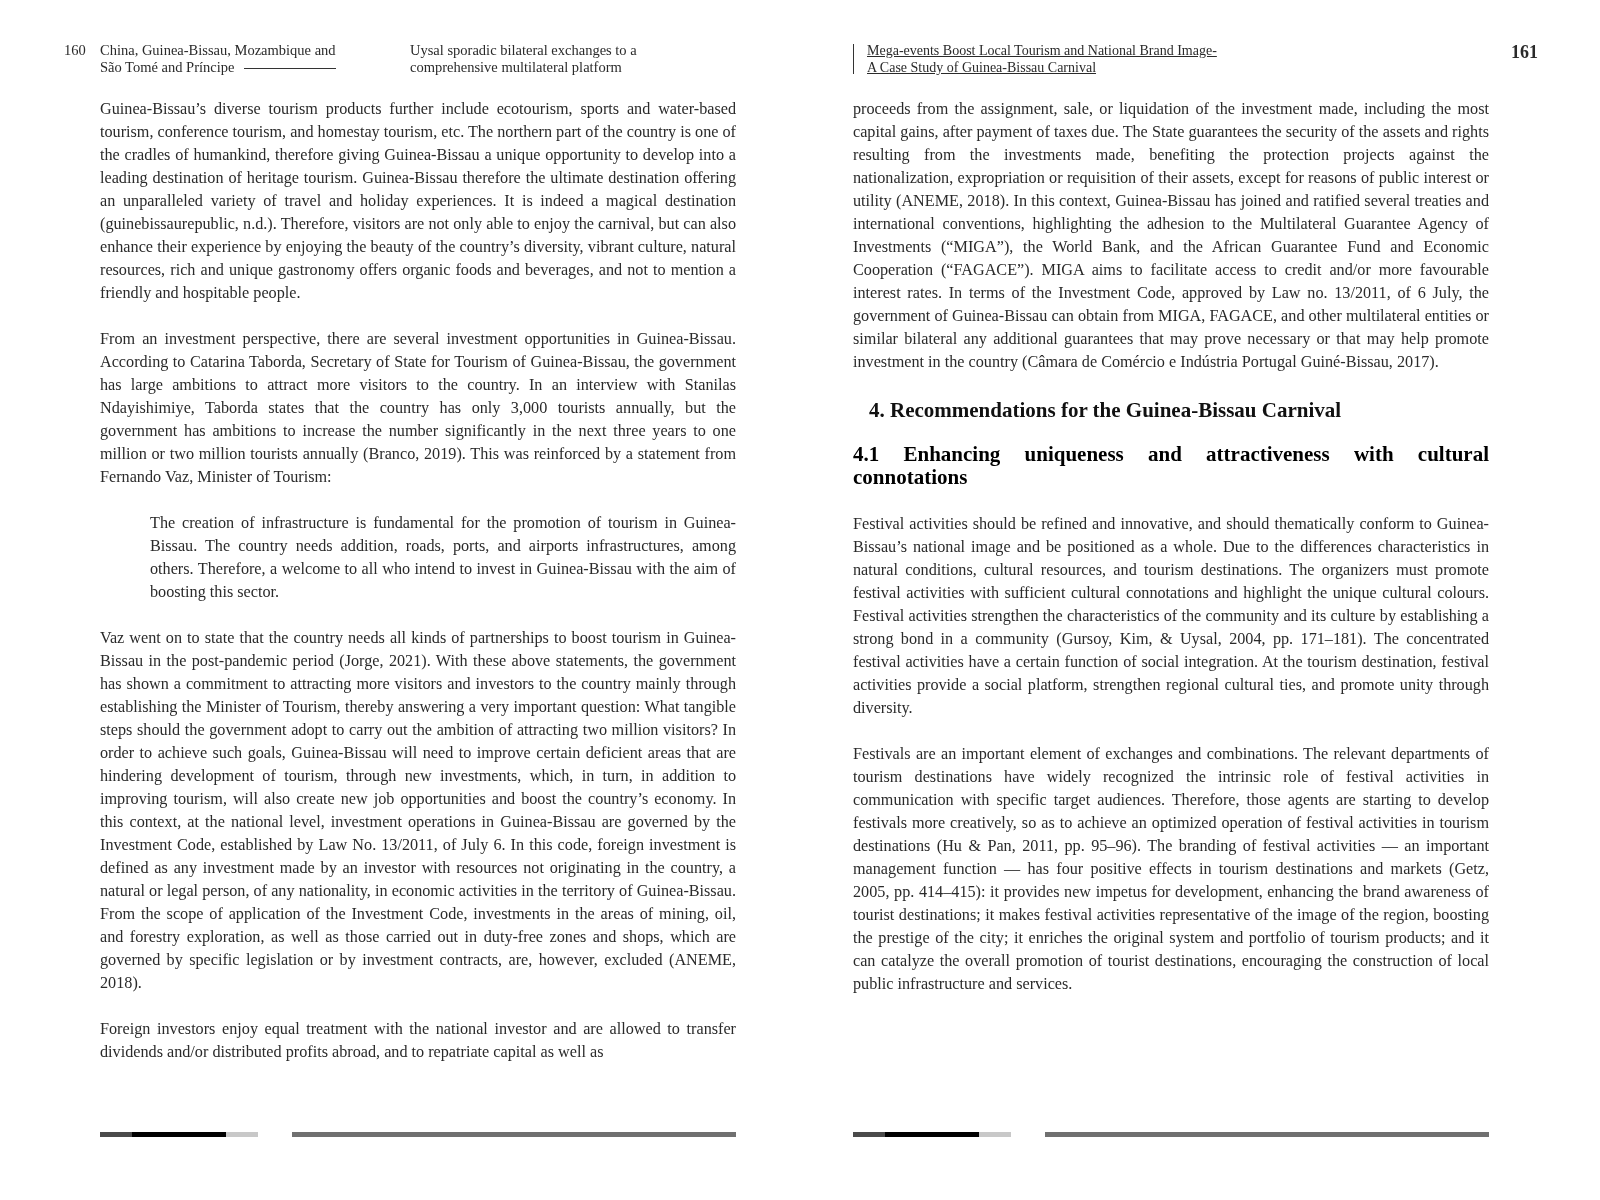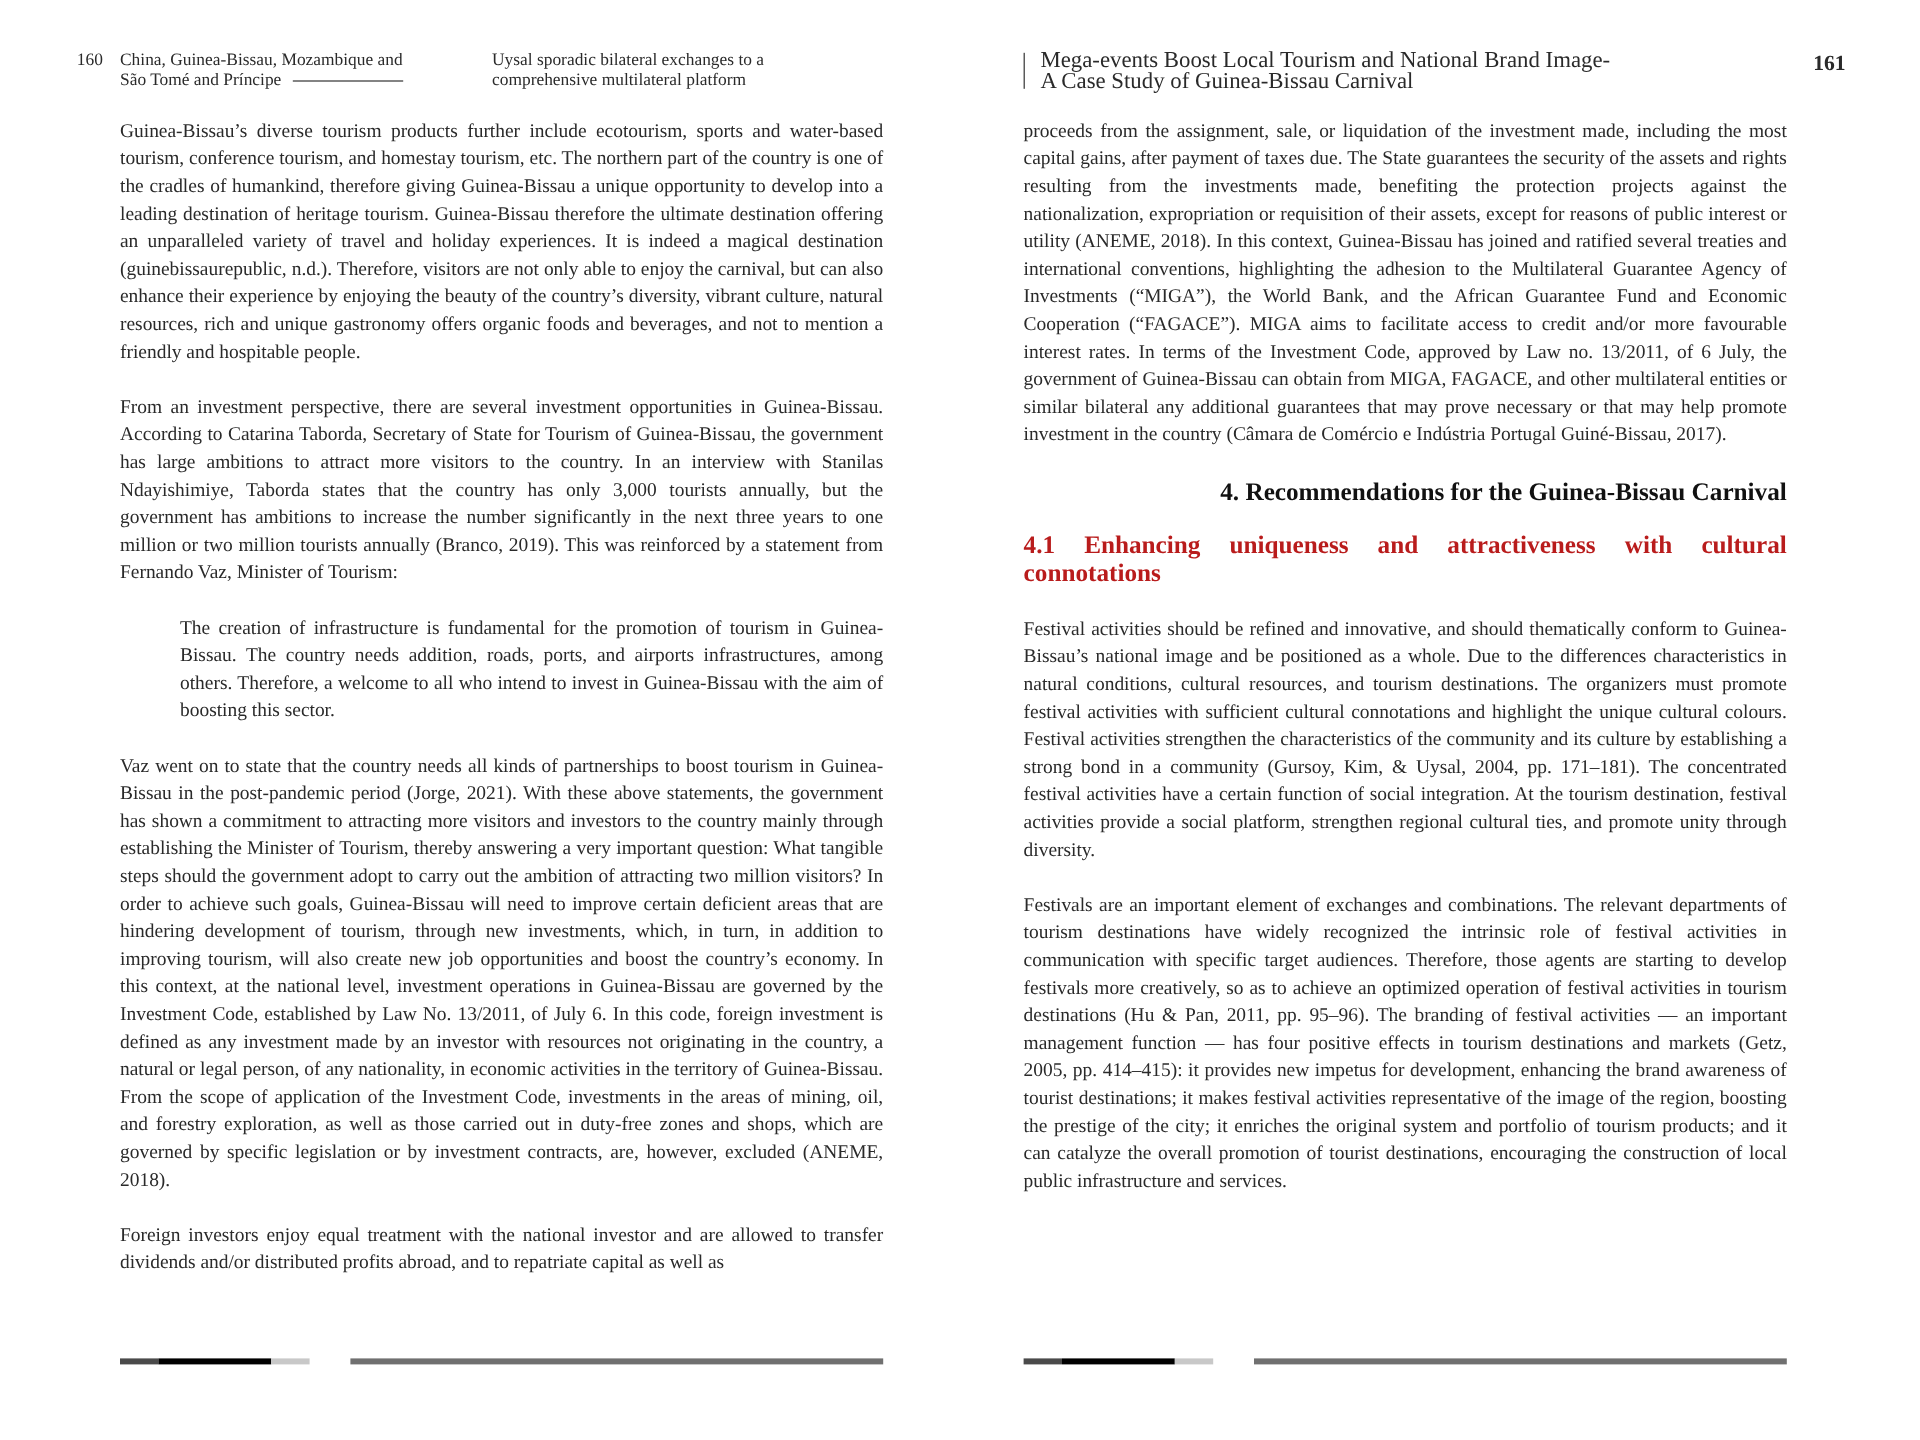--- a/index.html
+++ b/index.html
@@ -7,32 +7,32 @@
          font-family: "Liberation Serif", "DejaVu Serif", serif; color: #2a2a2a; }
   .page { position: absolute; top: 0; height: 1076px; }
   .page.left { left: 0; width: 800px; }
   .page.right { left: 800px; width: 800px; }
   .left .page-num { position: absolute; left: 64px; top: 42px; font-size: 14.5px; }
   .left .rh-book { position: absolute; left: 100px; top: 42px; width: 260px; font-size: 14.5px; line-height: 17px; }
   .left .rh-rule { display: inline-block; width: 92px; height: 1px; background: #333; vertical-align: middle; margin-left: 10px; }
   .left .rh-chapter { position: absolute; left: 410px; top: 42px; width: 300px; font-size: 14.5px; line-height: 17px; }
 
   .right .rh-bar { position: absolute; left: 53px; top: 44px; width: 1px; height: 30px; background: #333; }
-  .right .rh-article { position: absolute; left: 67px; top: 42px; width: 500px; font-size: 19px; line-height: 17px; }
+  .right .rh-article { position: absolute; left: 67px; top: 42px; width: 500px; font-size: 14px; line-height: 17px; text-decoration: underline; }
   .right .page-num { position: absolute; right: 62px; top: 42px; font-size: 18px; font-weight: bold; }
 
   .body { position: absolute; top: 98px; width: 636px; text-align: justify; font-size: 16.2px; line-height: 23px; }
   .left .body { left: 100px; }
   .right .body { left: 53px; }
 
   p { margin: 0 0 23px 0; }
   .blockquote { margin: 0 0 23px 50px; }
 
-  h2 { font-size: 21px; font-weight: bold; margin: 0 0 20px 16px; line-height: 26px; color: #111; text-align: right; }
-  h3 { font-size: 21px; font-weight: bold; margin: 0 0 24px 0; line-height: 23px; color: #b91c1c; text-align: justify; text-align-last: left; }
+  h2 { font-size: 21px; font-weight: bold; margin: 0 0 20px 16px; line-height: 26px; color: #111; text-align: left; }
+  h3 { font-size: 21px; font-weight: bold; margin: 0 0 24px 0; line-height: 23px; color: #000000; text-align: justify; text-align-last: left; }
 
   .footer-bars { position: absolute; top: 1132px; height: 5px; }
   .seg { position: absolute; top: 0; height: 5px; }
 </style>
 </head>
 <body>
 
 <div class="page left">
   <span class="page-num">160</span>
   <div class="rh-book">

